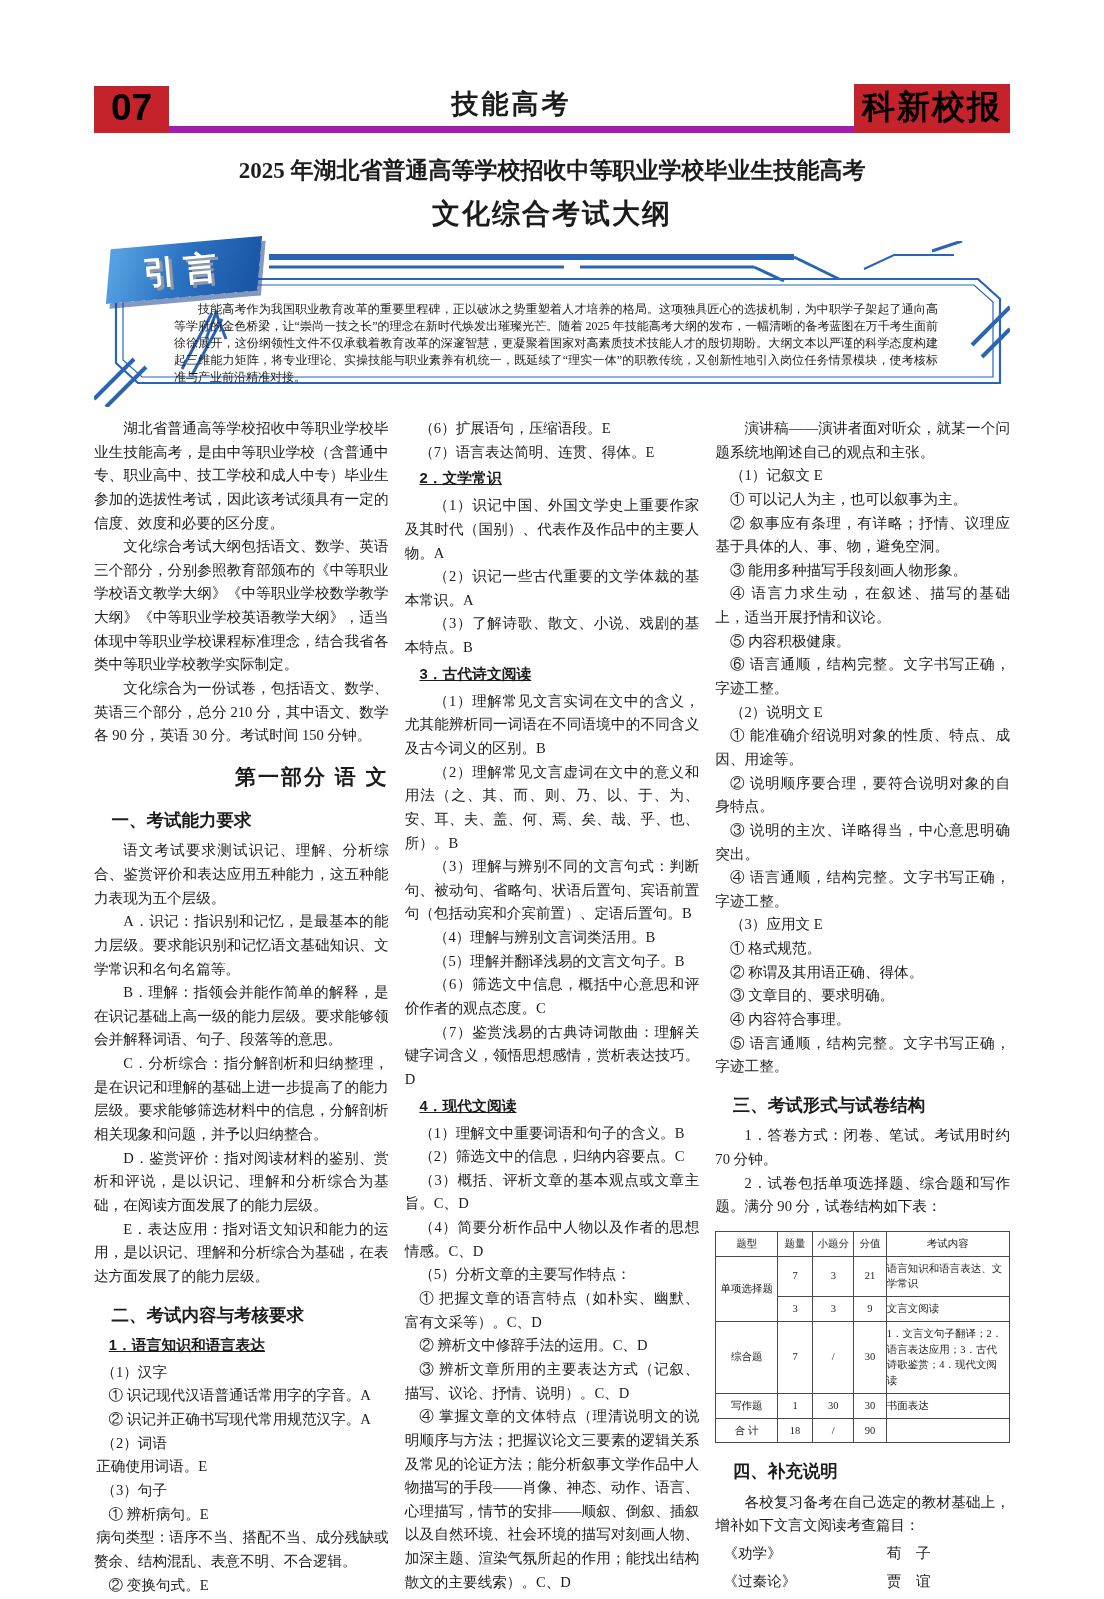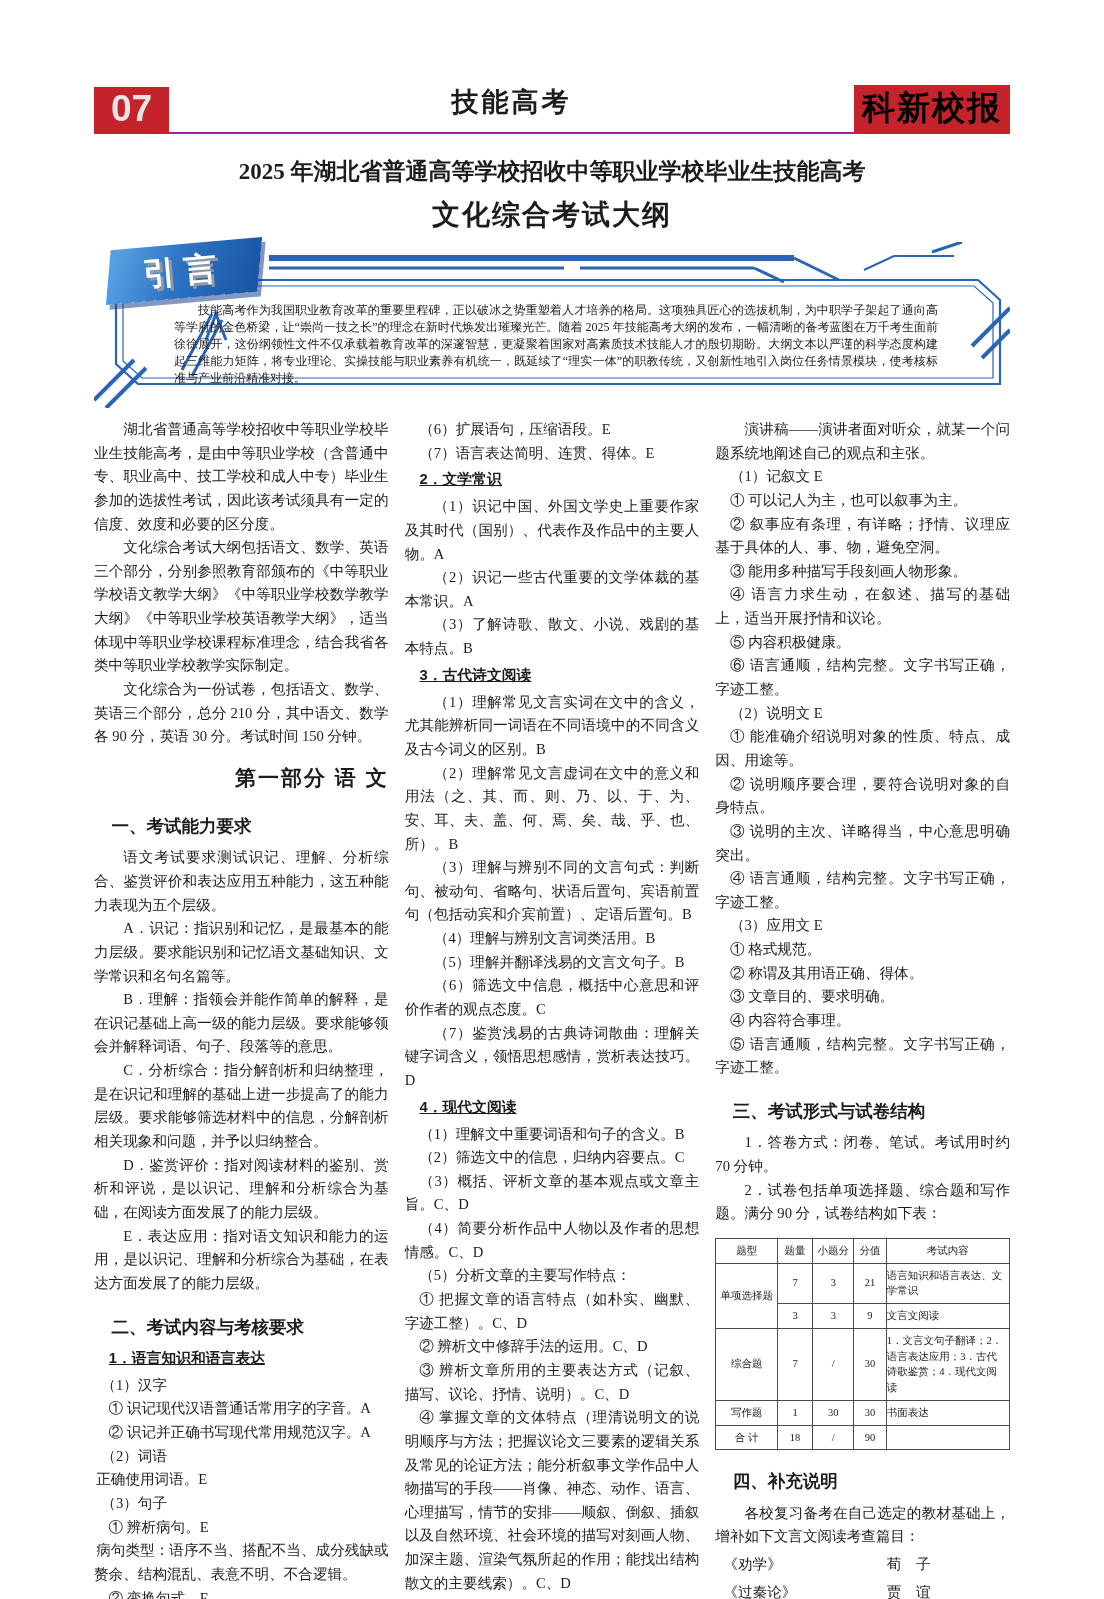--- a/index.html
+++ b/index.html
@@ -1,23 +1,23 @@
 <!DOCTYPE html>
 <html><head>
 <meta charset="utf-8">
 <style>
   html,body{margin:0;padding:0;background:#ffffff;}
   .page{position:relative;width:1104px;height:1599px;background:#fff;overflow:hidden;
         font-family:"Liberation Serif","DejaVu Serif",serif;color:#1c1c1c;}
   .content{margin:0 94px;}
   
   .masthead-row{display:flex;align-items:flex-end;margin-top:84px;}
-  .page-num{background:#c4232b;color:#e5e5e5;font-family:"Liberation Sans","DejaVu Sans",sans-serif;
+  .page-num{background:#c4232b;color:#000000;font-family:"Liberation Sans","DejaVu Sans",sans-serif;
             font-size:37px;font-weight:bold;line-height:1.15;padding:1px 17px 3px;}
-  .header-mid{flex:1;border-bottom:2px solid #a21caf;text-align:center;padding-bottom:12px;}
+  .header-mid{flex:1;border-bottom:7px solid #a21caf;text-align:center;padding-bottom:4px;}
   .section-title{font-size:27px;font-weight:bold;letter-spacing:3px;}
   .masthead{background:#c4232b;color:#000000;font-size:33px;font-weight:bold;
             padding:7px 8px 9px;letter-spacing:2px;line-height:1;}
   
   .doc-title{text-align:center;margin-top:22px;}
   .doc-title .t1{font-size:23px;font-weight:bold;}
   .doc-title .t2{font-size:28px;font-weight:bold;margin-top:9px;letter-spacing:2px;}
   
   .intro-banner{position:relative;height:166px;margin-top:8px;}
   .banner-art{position:absolute;left:0;top:0;width:100%;height:100%;}
@@ -29,22 +29,22 @@
                font-size:33px;font-weight:bold;letter-spacing:8px;text-shadow:3px 3px 0 #8f9aa6;}
   .intro-text{position:absolute;left:68px;right:60px;top:48px;margin:12px;
               font-size:12px;line-height:1.42;text-indent:2em;text-align:justify;}
   
   .columns{display:flex;gap:16px;margin-top:10px;font-size:14.6px;line-height:1.62;}
   .col{flex:1;min-width:0;}
   .p{margin:0;text-align:justify;}
   .i2{text-indent:2em}.i1{text-indent:1em}.i05{text-indent:.5em}.i0{text-indent:.15em}
   .part-title{text-align:right;font-size:21px;font-weight:bold;margin:12px 0 8px;letter-spacing:2px;
               font-family:"Liberation Sans","DejaVu Sans",sans-serif;}
-  .h2{font-size:17.5px;font-weight:bold;text-indent:1em;margin:18px 0 5px;
-      font-family:Liberation Mono, monospace;}
+  .h2{font-size:17.5px;font-weight:bold;text-indent:1em;margin:12px 0 5px;
+      font-family:Liberation Sans, sans-serif;}
   .h3{font-size:14.8px;font-weight:bold;text-indent:1em;margin:3px 0;
       font-family:"Liberation Sans","DejaVu Sans",sans-serif;text-decoration:underline;}
   
   .exam-table{width:100%;border-collapse:collapse;margin:12px 0 14px;font-size:10.5px;line-height:1.5;}
   .exam-table th,.exam-table td{border:1px solid #4a4a4a;padding:4px 3px;text-align:center;font-weight:normal;}
   .exam-table td.left{text-align:left;padding-left:0;}
   
   .book{display:flex;margin:4px 0;padding-left:8px;}
   .book .bt{width:57%;}
   .book .ba{flex:1;}
@@ -138,21 +138,21 @@
         <p class="p i2">（4）理解与辨别文言词类活用。B</p>
         <p class="p i2">（5）理解并翻译浅易的文言文句子。B</p>
         <p class="p i2">（6）筛选文中信息，概括中心意思和评价作者的观点态度。C</p>
         <p class="p i2">（7）鉴赏浅易的古典诗词散曲：理解关键字词含义，领悟思想感情，赏析表达技巧。D</p>
         <div class="h3">4．现代文阅读</div>
         <p class="p i1">（1）理解文中重要词语和句子的含义。B</p>
         <p class="p i1">（2）筛选文中的信息，归纳内容要点。C</p>
         <p class="p i1">（3）概括、评析文章的基本观点或文章主旨。C、D</p>
         <p class="p i1">（4）简要分析作品中人物以及作者的思想情感。C、D</p>
         <p class="p i1">（5）分析文章的主要写作特点：</p>
-        <p class="p i1">① 把握文章的语言特点（如朴实、幽默、字迹工整）。C、D</p>
+        <p class="p i1">① 把握文章的语言特点（如朴实、幽默、富有文采等）。C、D</p>
         <p class="p i1">② 辨析文中修辞手法的运用。C、D</p>
         <p class="p i1">③ 辨析文章所用的主要表达方式（记叙、描写、议论、抒情、说明）。C、D</p>
         <p class="p i1">④ 掌握文章的文体特点（理清说明文的说明顺序与方法；把握议论文三要素的逻辑关系及常见的论证方法；能分析叙事文学作品中人物描写的手段——肖像、神态、动作、语言、心理描写，情节的安排——顺叙、倒叙、插叙以及自然环境、社会环境的描写对刻画人物、加深主题、渲染气氛所起的作用；能找出结构散文的主要线索）。C、D</p>
         <div class="h3">5．写作</div>
 
       </section>
 
       <section class="col">
         <p class="p i2">演讲稿——演讲者面对听众，就某一个问题系统地阐述自己的观点和主张。</p>
         <p class="p i1">（1）记叙文 E</p>

